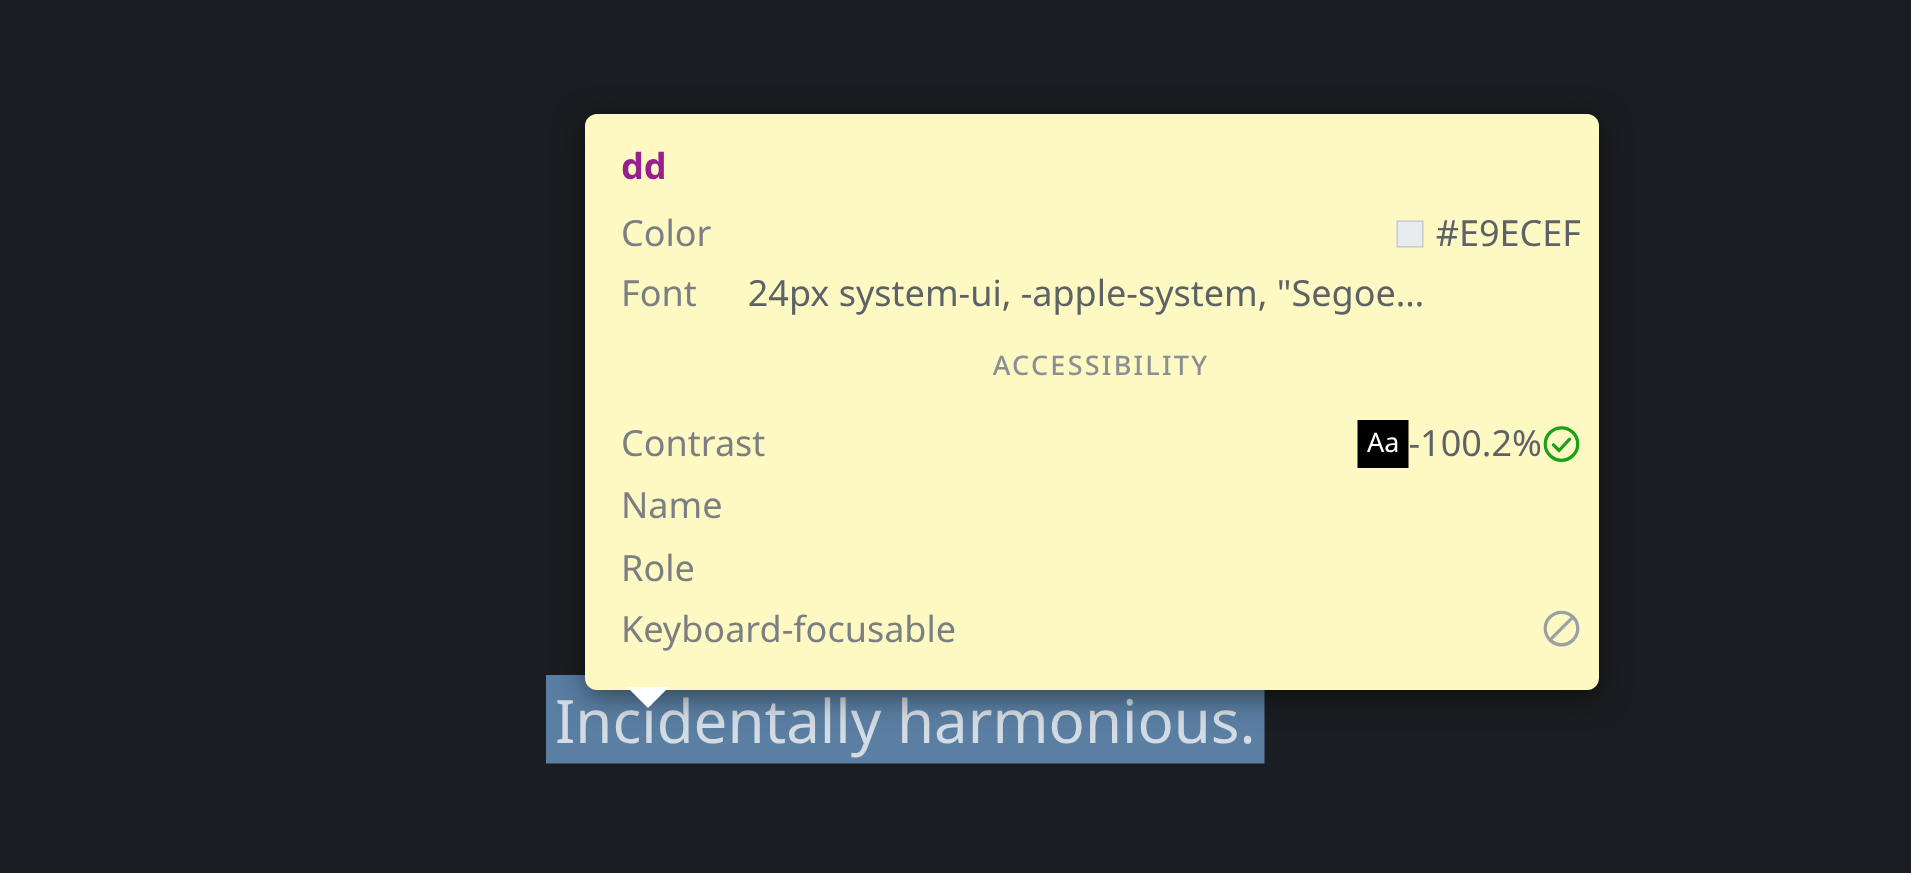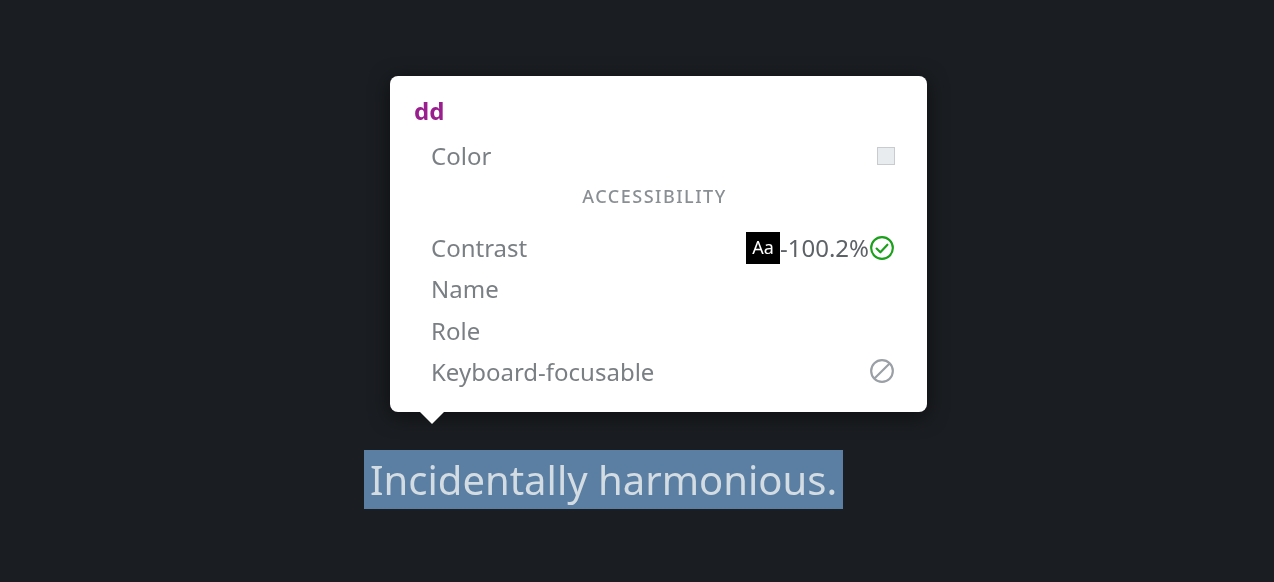--- a/index.html
+++ b/index.html
@@ -18,25 +18,25 @@
       background: #5a7fa3;
       color: #d4dce3;
       font-size: 40px;
       padding: 2px 6px;
       font-weight: 400;
     }
     .tooltip-panel {
       position: absolute;
       left: 390px;
       top: 76px;
-      width: 537px;
-      background: #ffffff;
+      width: 676px;
+      background: #fef9c3;
       border-radius: 8px;
       box-shadow: 0 4px 20px rgba(0,0,0,0.5);
-      padding: 18px 32px 18px 24px;
+      padding: 18px 12px 18px 24px;
     }
     .arrow {
       position: absolute;
       left: 28px;
       bottom: -12px;
       width: 0;
       height: 0;
       border-left: 14px solid transparent;
       border-right: 14px solid transparent;
       border-top: 14px solid #ffffff;
@@ -57,21 +57,20 @@
       font-size: 24px;
       font-weight: 400;
     }
     .info-row {
       display: flex;
       justify-content: space-between;
       align-items: center;
       margin-bottom: 4px;
       font-size: 24px;
       line-height: 1.55;
-      margin-left: 17px;
     }
     .info-label {
       color: #7a7f84;
       flex: 0 0 auto;
       margin-right: 16px;
     }
     .info-value {
       color: #5d6267;
       display: flex;
       align-items: center;
@@ -149,23 +148,28 @@
   <div class="arrow"></div>
 
   <div class="header-row">
     <span class="tag-name">dd</span>
   </div>
 
   <div class="info-row">
     <span class="info-label">Color</span>
     <span class="info-value">
       <span class="color-swatch"></span>
+      <span>#E9ECEF</span>
     </span>
   </div>
 
+  <div class="font-row">
+    <span class="info-label">Font</span>
+    <span class="info-value">24px system-ui, -apple-system, "Segoe…</span>
+  </div>
 
   <div class="section-divider">
     <span class="section-label">ACCESSIBILITY</span>
     <span class="section-line"></span>
   </div>
 
   <div class="info-row">
     <span class="info-label">Contrast</span>
     <span class="contrast-value-group">
       <span class="aa-box">Aa</span>

